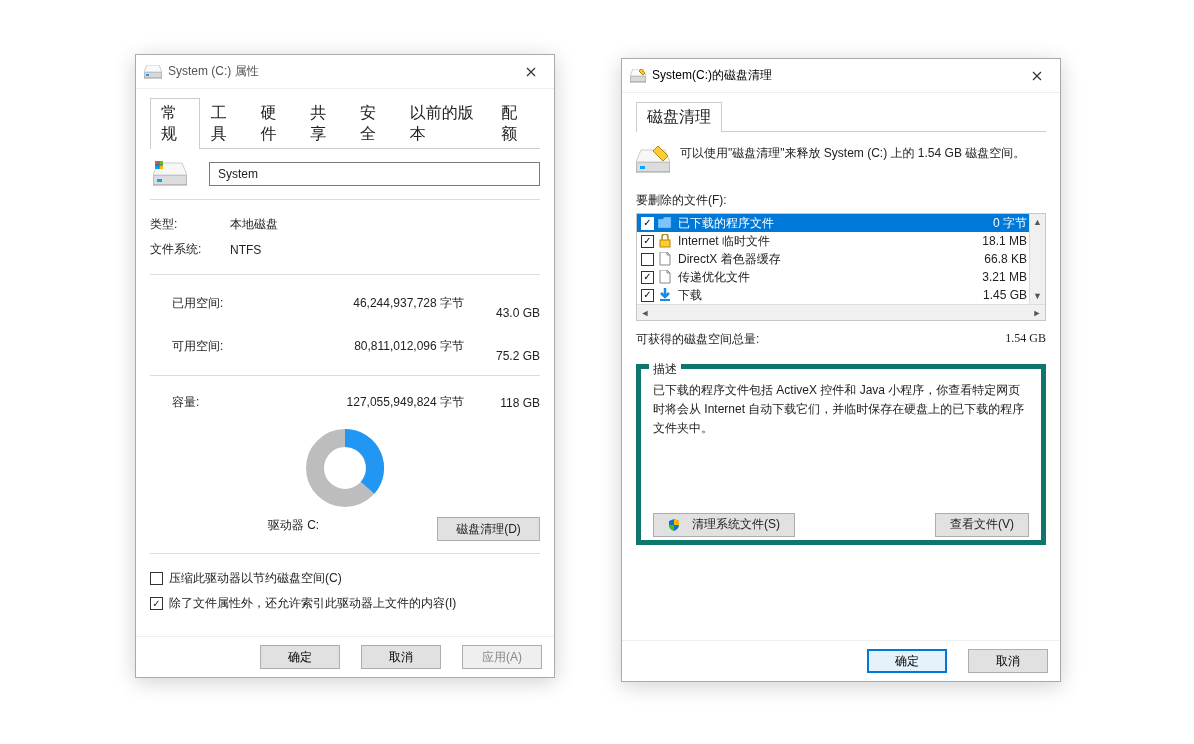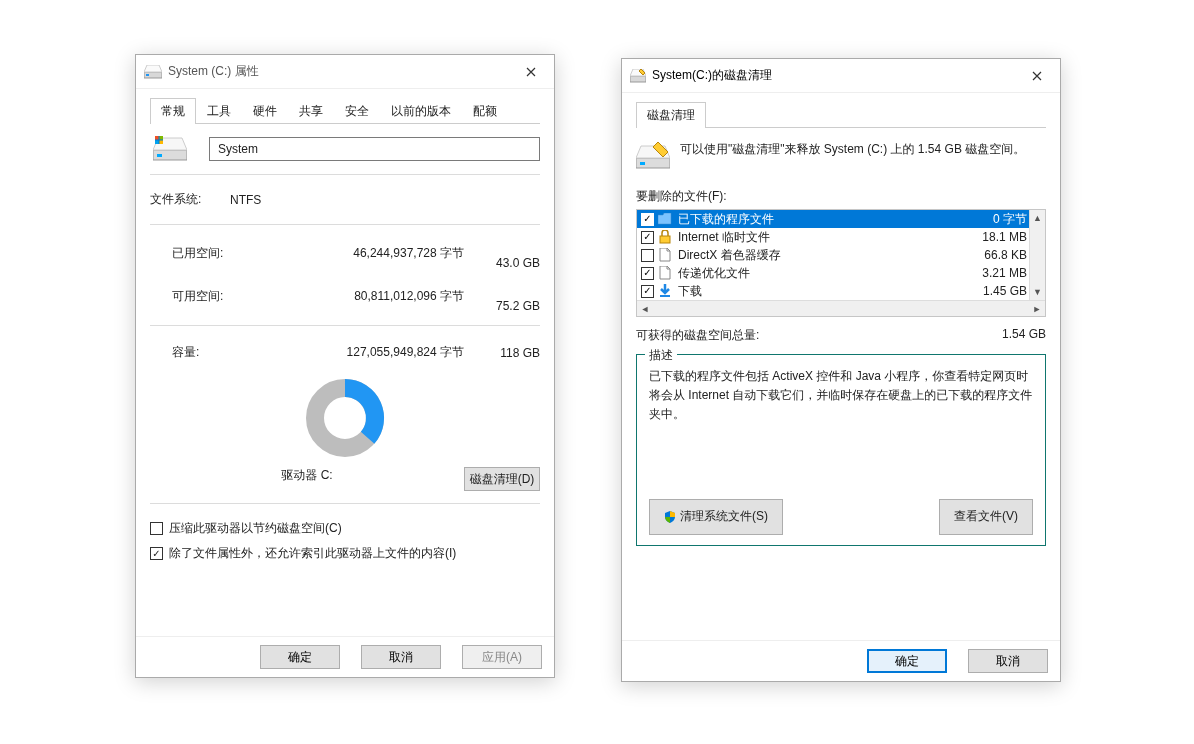--- a/index.html
+++ b/index.html
@@ -27,21 +27,21 @@
   .closebtn { width:30px; height:24px; display:flex; align-items:center; justify-content:center; cursor:default; }
   .closebtn svg { width:10px; height:10px; stroke:#333; stroke-width:1.2; }
 
   .body { padding: 8px 14px 12px 14px; flex:1; display:flex; flex-direction:column; font-size:12px; color:#222; }
 
   
   .tabstrip { position:relative; border-bottom:1px solid #ccc; margin-bottom:12px; }
   .tabrow { display:flex; gap:0; position:relative; }
   .tab {
     padding: 4px 10px;
-    font-size:12px;
+    font-size:16px;
     border:1px solid transparent;
     border-bottom:none;
     background:transparent;
     cursor:default;
     position:relative;
     top:1px;
     color:#222;
   }
   .tab.active {
     border-color:#ccc;
@@ -71,21 +71,21 @@
   .usage-grid .unit { text-align:right;margin-top:19px; }
 
   .cap-row { display:grid; grid-template-columns: 102px 1fr 70px; align-items:center; margin-top:6px;}
   .cap-row .num { text-align:right; padding-right:6px;}
   .cap-row .unit { text-align:right; }
 
   .donut-wrap { display:flex; justify-content:center; margin:16px 0 8px 0; }
   .drive-label-row { display:flex; align-items:flex-start; }
   .drive-label-row .lbl { flex:1; text-align:center; }
   .cleanup-btn {
-    width:76px; height:24px; border:1px solid #adadad; background:#e1e1e1;
+    width:103px; height:24px; border:1px solid #adadad; background:#e1e1e1;
     font-size:12px; display:flex; align-items:center; justify-content:center; cursor:default;
   }
 
   .chk-row { display:flex; align-items:center; margin:4px 0; gap:6px; }
   .chk-row .chkbox { width:13px; height:13px; border:1px solid #333; display:flex; align-items:center; justify-content:center; background:#fff;}
   .chk-row .chkbox.checked::after { content:"✓"; font-size:10px; line-height:10px; }
 
   .dlg-footer {
     display:flex; justify-content:flex-end; gap:21px;
     border-top:1px solid #eee; padding:8px 12px;
@@ -131,27 +131,27 @@
     display:flex; align-items:center;
   }
   .hscroll .arrow { width:16px; height:16px; display:flex; align-items:center; justify-content:center; font-size:9px; color:#555;}
   .hscroll .track { flex:1; }
   .vsb { position:absolute; right:0; top:0; bottom:16px; width:16px; background:#f0f0f0; border-left:1px solid #ddd; display:flex; flex-direction:column;}
   .vsb .arrow { height:16px; display:flex; align-items:center; justify-content:center; font-size:9px; color:#555;}
   .vsb .track { flex:1;}
 
   .total-row { display:flex; margin:10px 0; }
   .total-row .tl { flex:1; }
-  .total-row .tv { width:80px; text-align:right; }
-
-  .groupbox { border:1px solid #0f766e; padding:12px 12px 10px 12px; position:relative; }
+  .total-row .tv { width:80px; text-align:right;font-family:Liberation Serif, serif; }
+
+  .groupbox { border:5px solid #0f766e; padding:12px 12px 3px 12px; position:relative; margin-top:6px; }
   .groupbox .gtitle { position:absolute; top:-8px; left:8px; background:#fff; padding:0 4px; font-size:12px; }
   .groupbox .gtext { line-height:1.6; margin-bottom:24px;}
   .groupbox .gbtns { display:flex; justify-content:space-between; align-items:center; }
-  .gbtn { height:36px; padding:0 14px; border:1px solid #adadad; background:#e1e1e1; font-size:12px; display:flex; align-items:center; gap:4px; cursor:default;}
+  .gbtn { height:24px; padding:0 14px; border:1px solid #adadad; background:#e1e1e1; font-size:12px; display:flex; align-items:center; gap:12px; cursor:default;}
   .shield { width:12px; height:12px;}
 
   
   svg { display:block; }
 </style>
 </head>
 <body>
 
 <div class="dialog" style="left:135px; top:54px; width:420px; height:624px;">
 
@@ -199,20 +199,24 @@
           <rect x="6.5" y="4.5" width="3.5" height="3.5" fill="#ffb900"></rect>
         </svg>
       </span>
       <div class="drive-name-box">
         <span>System</span>
       </div>
     </div>
 
     <div class="sep"></div>
 
+    <div class="kv">
+      <span class="k">类型:</span>
+      <span>本地磁盘</span>
+    </div>
     <div class="kv">
       <span class="k">文件系统:</span>
       <span>NTFS</span>
     </div>
 
     <div class="sep"></div>
 
     <div class="usage-grid">
       <span class="sq" style="background:#2196f3;"></span>
       <span>已用空间:</span>

